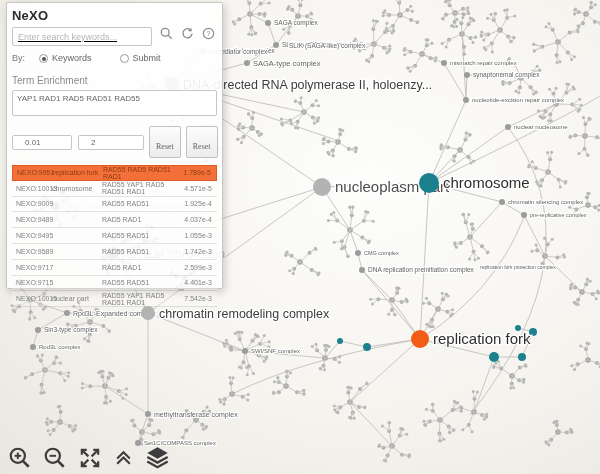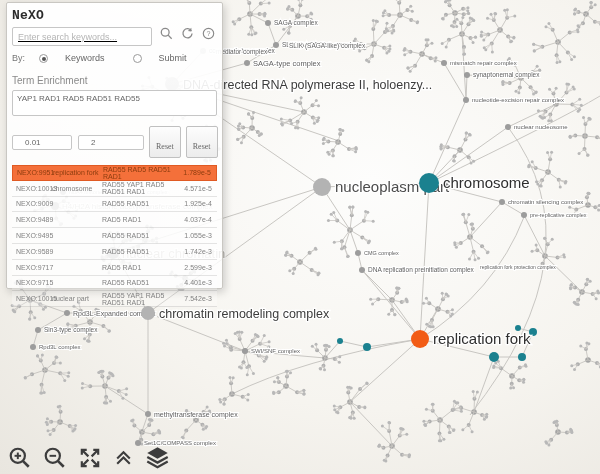--- a/index.html
+++ b/index.html
@@ -8,33 +8,33 @@
   body { position:relative;
     background: radial-gradient(ellipse at 62% 38%, #fdfdfc 0%, #f6f4ef 55%, #e9e6df 100%); }
 
   svg#net { position:absolute; left:0; top:0; z-index:1; }
 
   
   .panel { position:absolute; left:6px; top:2px; width:217px; height:287px; z-index:10;
     background: linear-gradient(rgba(255,255,255,0.97) 0%, rgba(255,255,255,0.88) 45%, rgba(255,255,255,0.78) 100%);
     border:1px solid #c9c7c2; border-radius:2px;
     box-shadow: 2px 3px 8px rgba(0,0,0,0.18); padding:5px 5px 0 5px; }
-  .title { font-size:13px; font-weight:bold; color:#2b2b2b; letter-spacing:0.2px;font-family:Liberation Mono, monospace; }
+  .title { font-size:13px; font-weight:bold; color:#2b2b2b; letter-spacing:0.2px; }
   .searchrow { display:flex; align-items:flex-start; margin-top:4px;text-decoration:underline; }
   .searchrow input { width:140px; height:19px; border:1px solid #c6c6c6; border-radius:2px;
     font-size:9px; padding:0 5px; color:#555; background:#fff; outline:none;
     font-family:"Liberation Sans", sans-serif; }
   .searchrow input::placeholder { color:#b5b5b5; }
   .sicon { margin-left:8px; color:#8a8a8a; display:flex; align-items:center; cursor:pointer; }
   .byrow { display:flex; align-items:flex-end; margin-top:7px; font-size:9px; color:#777; }
   .radio { width:9px; height:9px; border:1px solid #9a9a9a; border-radius:50%;
     margin:0 4px 0 14px; position:relative; background:#fff; }
   .radio.on::after { content:""; position:absolute; left:1.5px; top:1.5px; width:4px; height:4px;
     border-radius:50%; background:#555; }
-  .rlabel { color:#666;margin-left:13px; }
+  .rlabel { color:#666; }
   .sechead { margin-top:12px; font-size:10px; color:#8a8a8a; }
   .genebox { margin-top:4px; width:205px; height:26px; border:1px solid #c6c6c6; border-radius:2px;
     background:#fff; font-size:8px; color:#666; padding:3px 4px; resize:none; outline:none;
     font-family:"Liberation Sans", sans-serif; }
   .paramrow { display:flex; align-items:center; margin-top:6px; }
   .paramrow input { height:15px; border:1px solid #c6c6c6; border-radius:2px; font-size:8px;
     color:#666; padding:0 12px; background:#fff; outline:none;
     font-family:"Liberation Sans", sans-serif; }
   .p1 { width:60px; } .p2 { width:66px; margin-left:6px; }
   .btn { height:24px; margin-left:5px; border:1px solid #c0c0c0; border-radius:2px;

